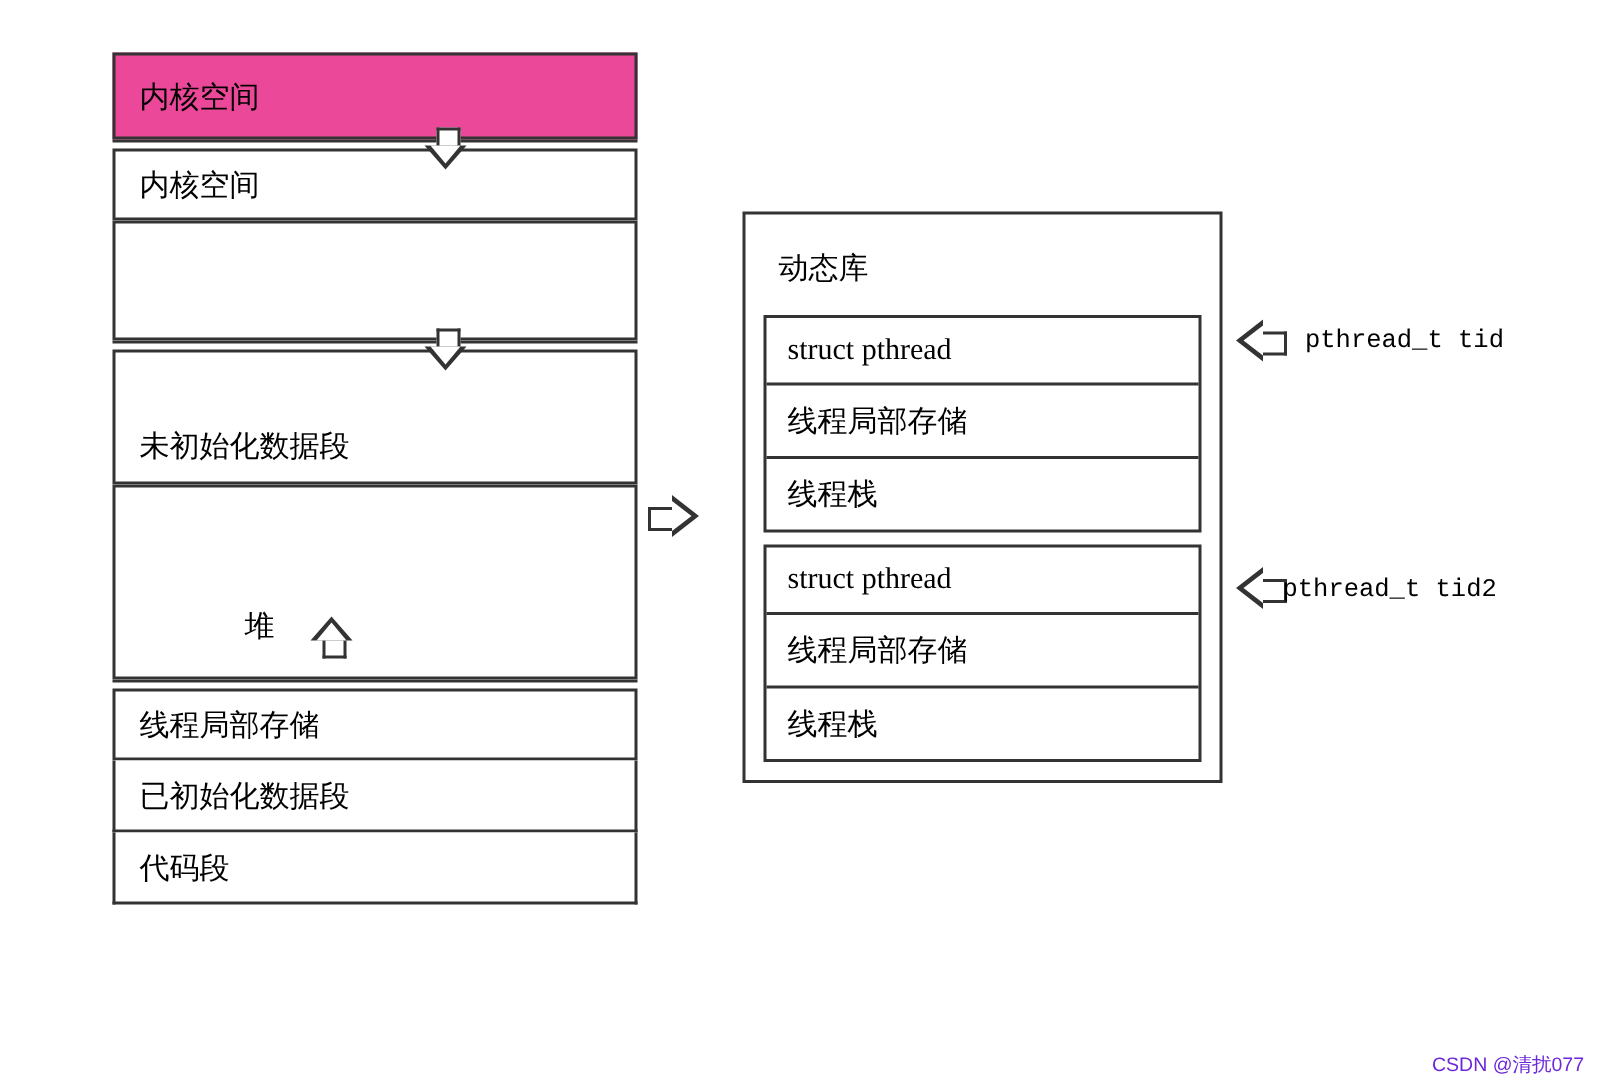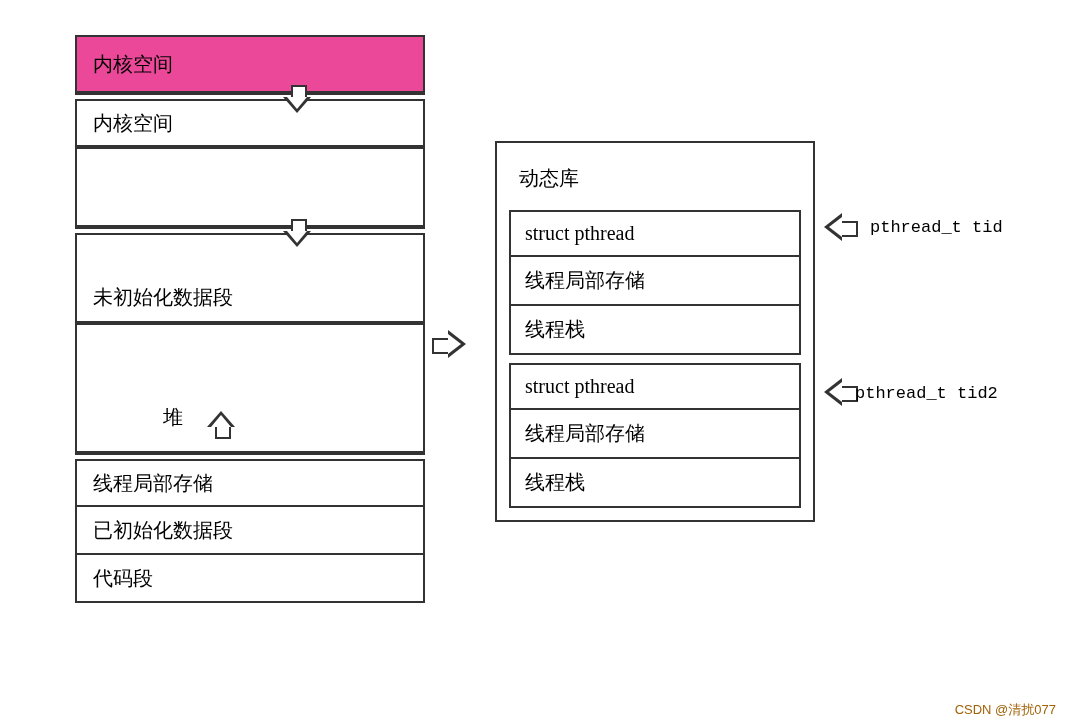--- a/index.html
+++ b/index.html
@@ -197,21 +197,21 @@
     .label-right {
       position: absolute;
       font-family: "Courier New", monospace;
       font-size: 17px;
     }
     .watermark {
       position: absolute;
       right: 20px;
       bottom: 8px;
       font-size: 13px;
-      color: #a16207;
+      color: #6d28d9;
       font-family: "Microsoft YaHei", sans-serif;
     }
   </style>
 </head>
 <body>
 
 <div class="left-column">
   <div class="mem-box kernel">
     <span>内核空间</span>
   </div>

